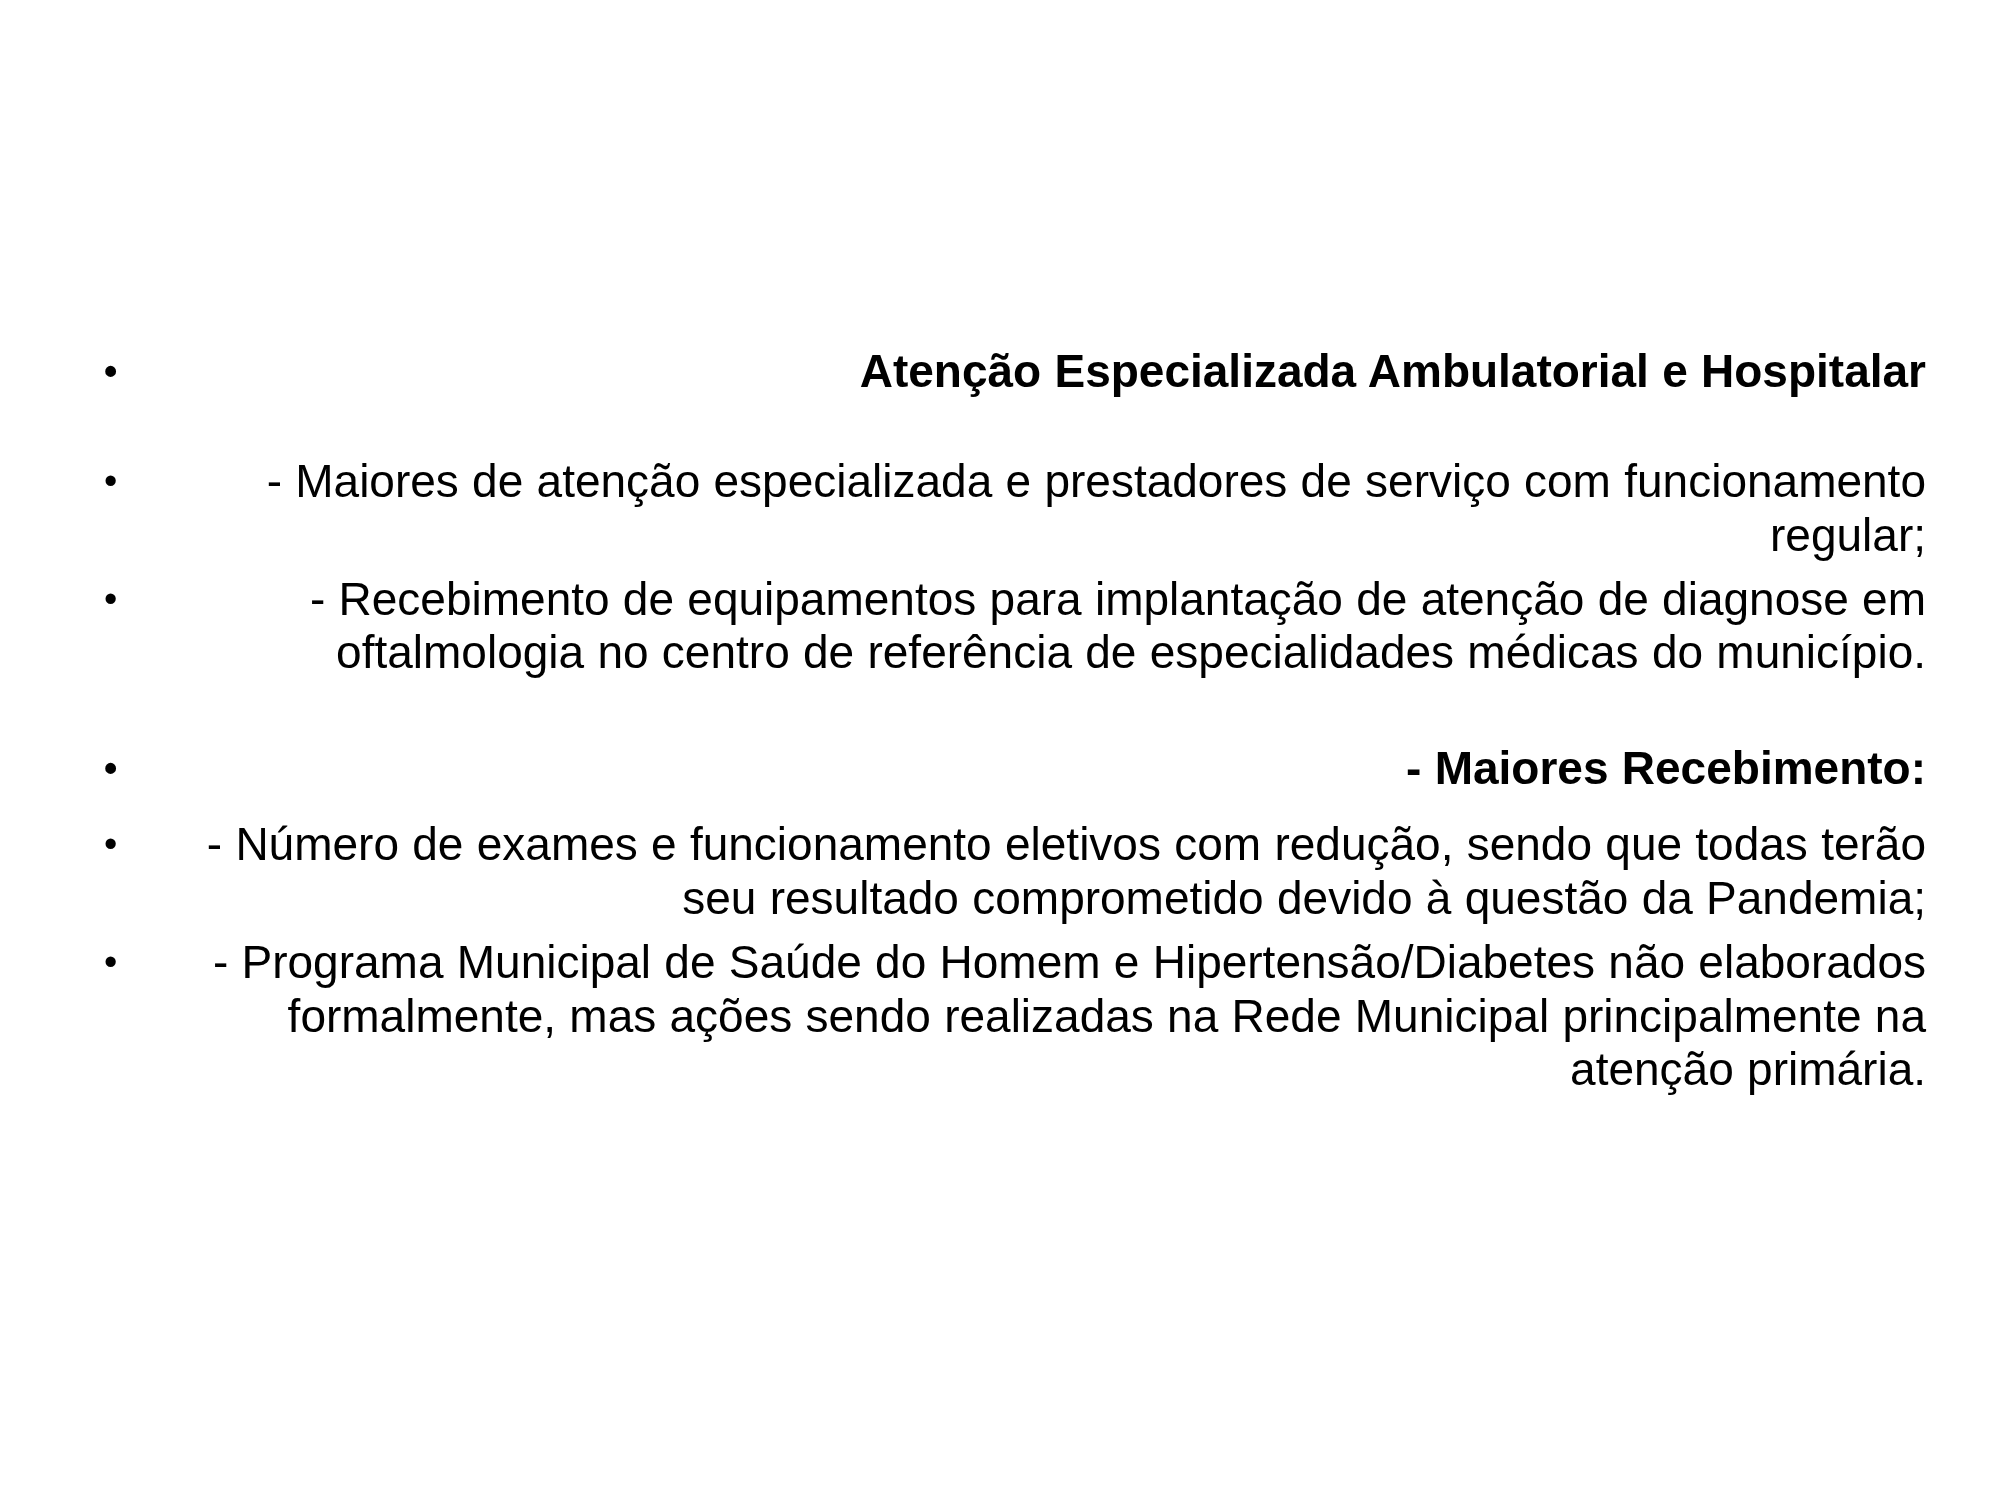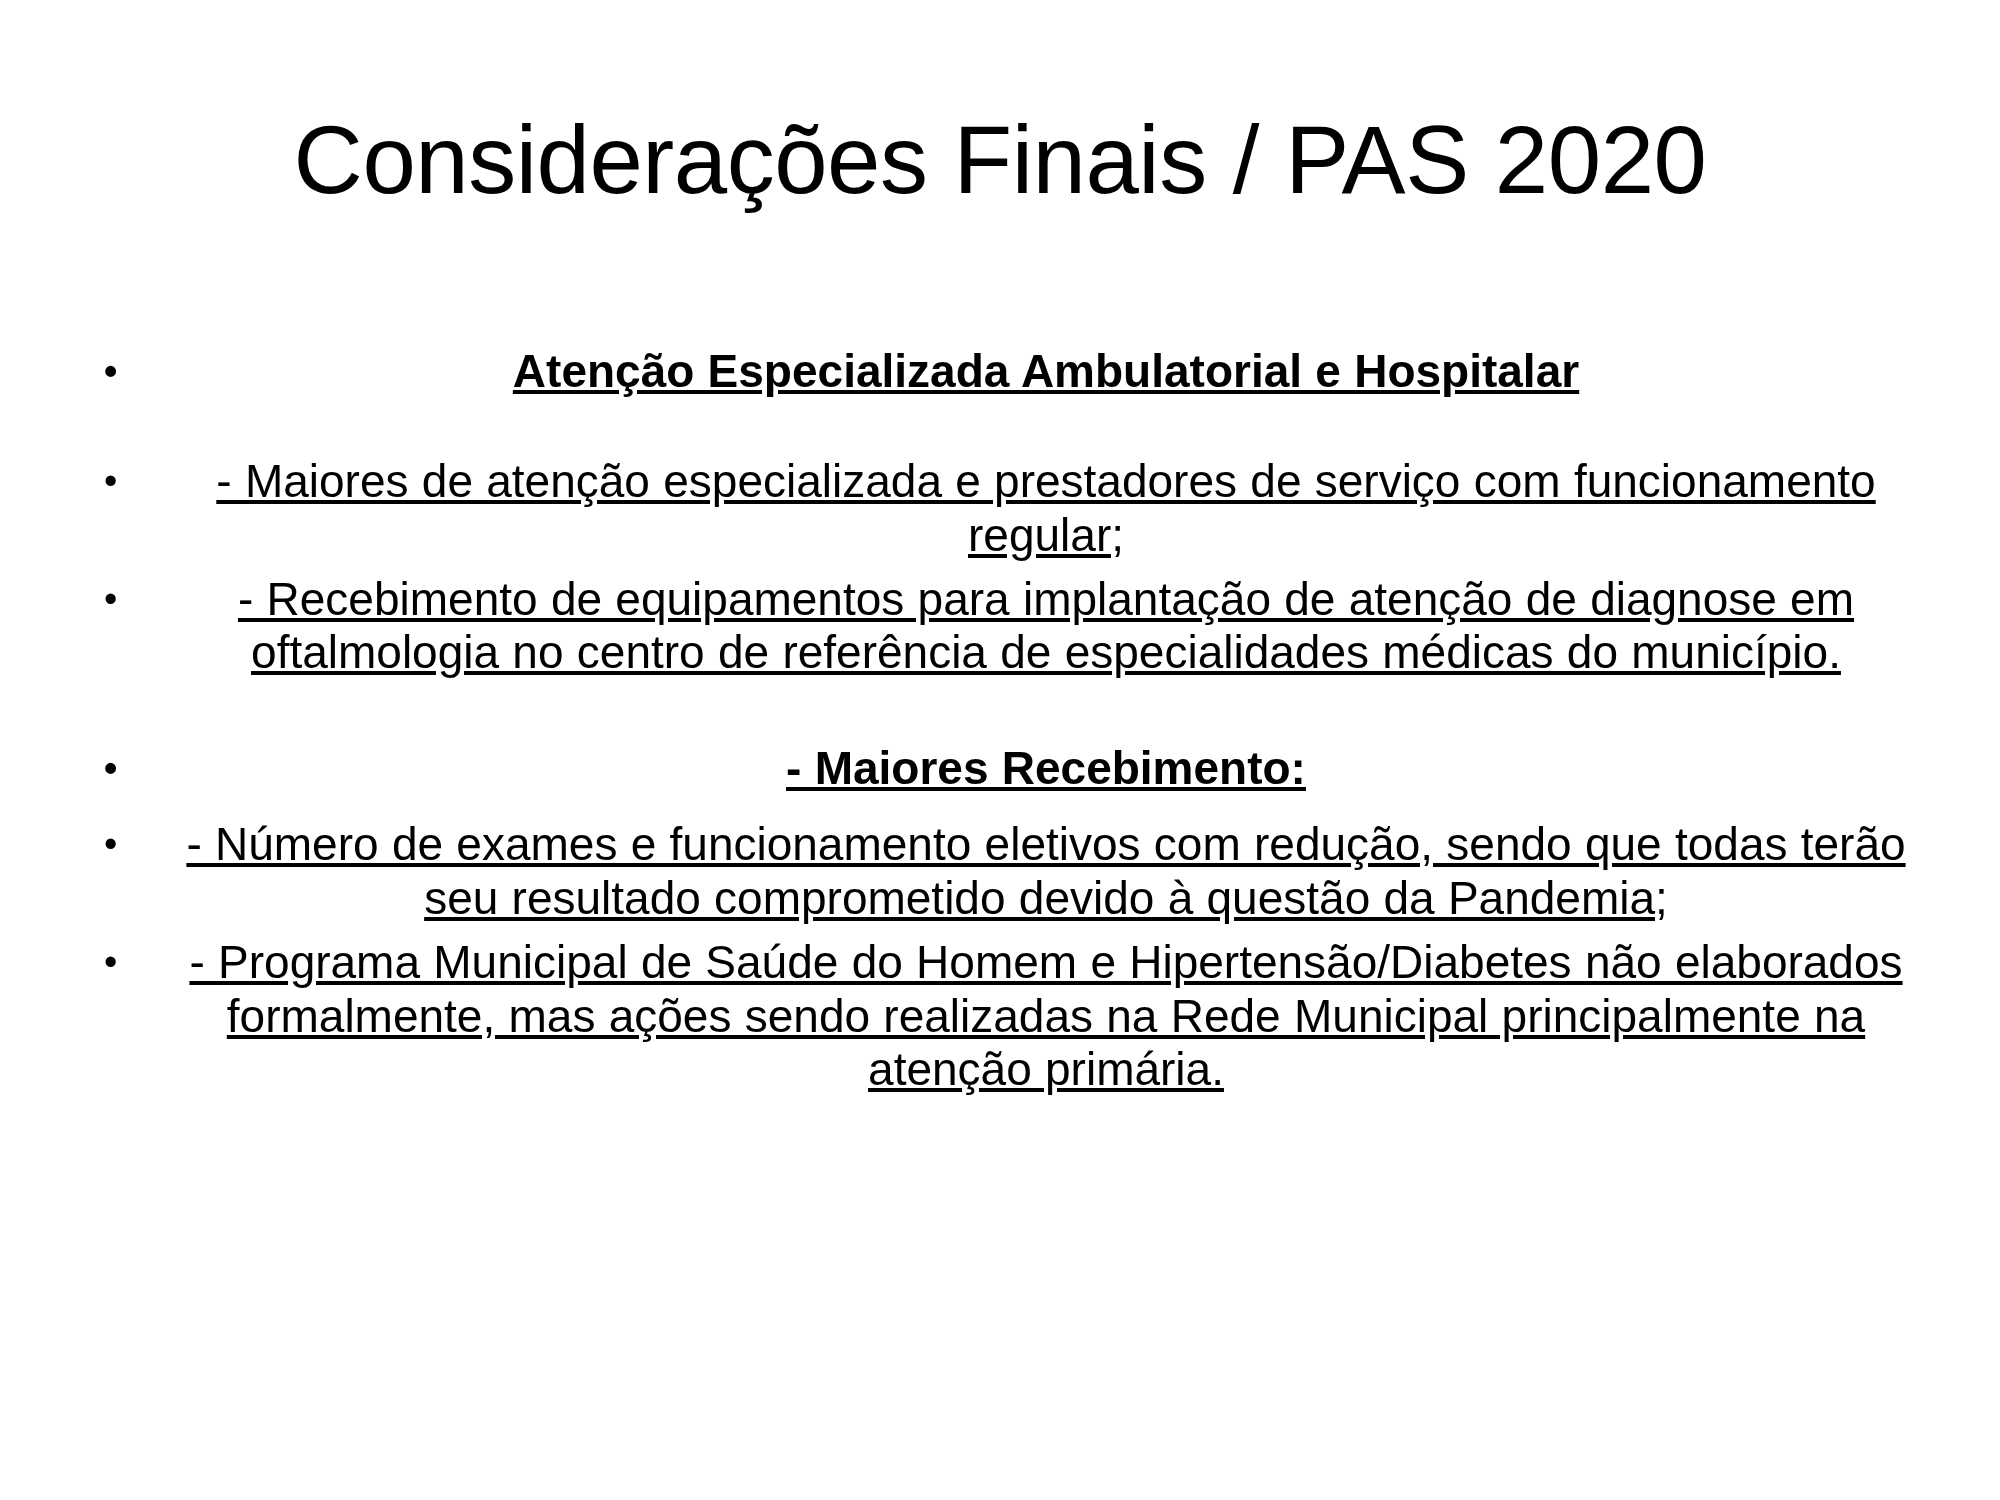--- a/index.html
+++ b/index.html
@@ -61,37 +61,35 @@
     font-size: 38px;
     line-height: 1.42;
     text-align: left;
     padding-left: 8px;
     box-sizing: border-box;
     color: #000000;
   }
 
   .bullet-text {
     flex: 1 1 auto;
-    text-align: center;
+    text-align: right;
     word-spacing: 0.5px;
-    text-decoration: underline;
   }
 
   
   .gap-sm { height: 56px; }
   .gap-md { height: 22px; }
   .gap-lg { height: 62px; }
   .gap-xs { height: 10px; }
 </style>
 </head>
 <body>
 
 <div class="slide">
 
-  <h1 class="slide-title">Considerações Finais / PAS 2020</h1>
 
   <div class="slide-body">
 
     <div class="bullet-row bold">
       <span class="bullet-marker">•</span>
       <span class="bullet-text">Atenção Especializada Ambulatorial e Hospitalar</span>
     </div>
 
     <div class="gap-sm"></div>
 

